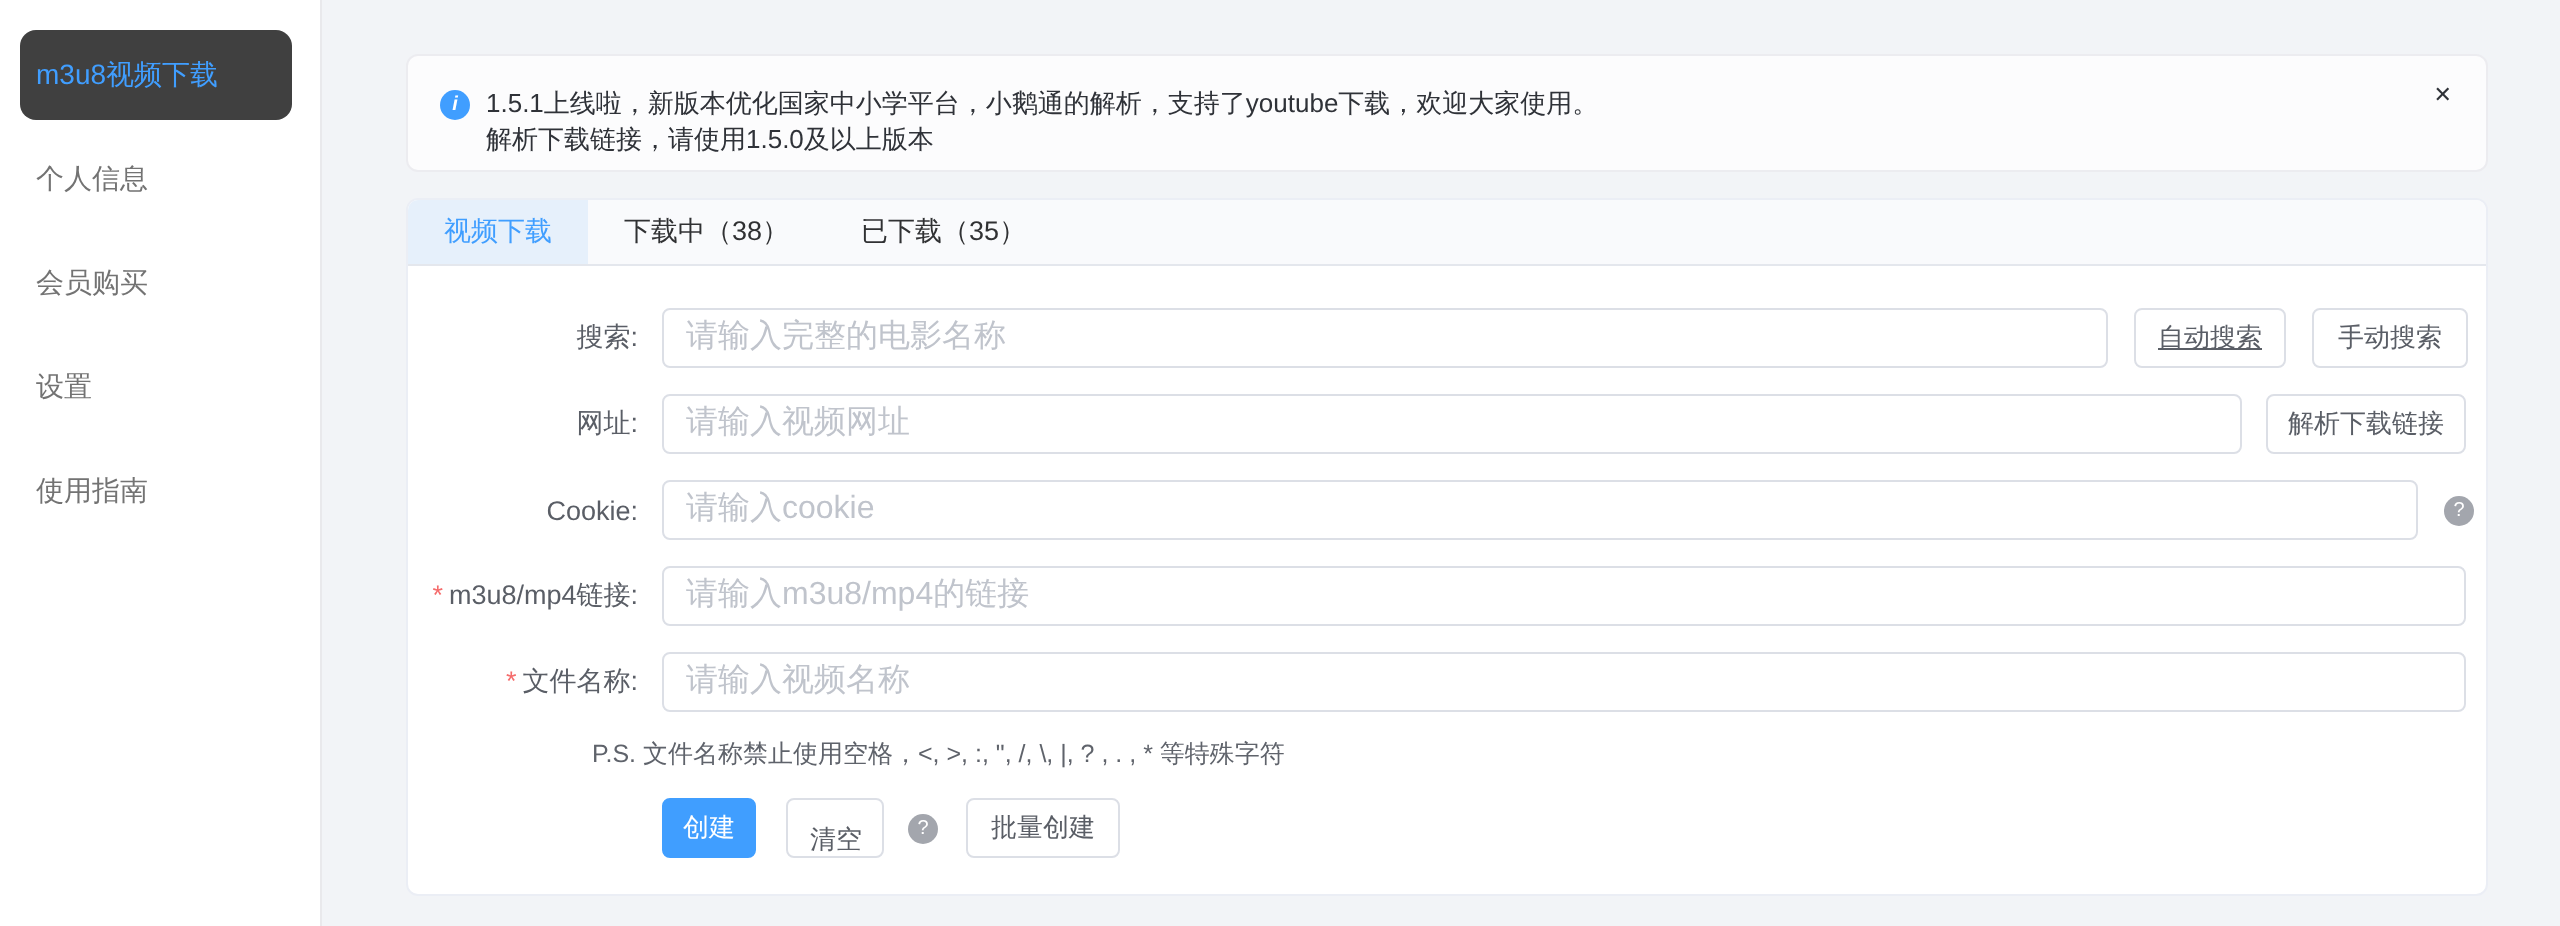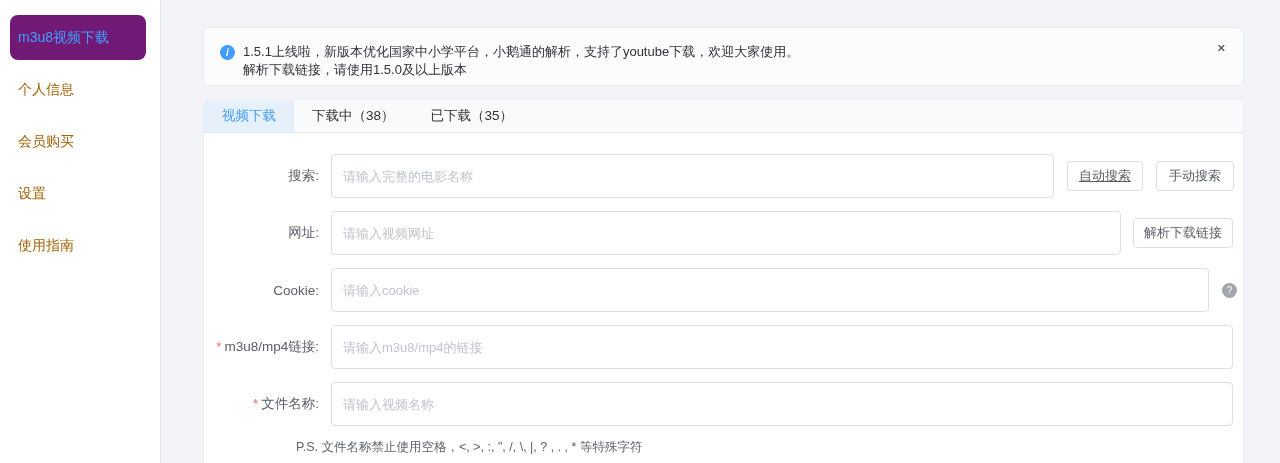--- a/index.html
+++ b/index.html
@@ -12,23 +12,23 @@
   .app { display: flex; width: 100%; height: 100%; }
 
   
   .sidebar {
     width: 161px; flex-shrink: 0; background: #fff;
     border-right: 1px solid #e9e9ec; padding-top: 15px;
   }
   .side-item {
     height: 45px; margin: 0 14px 7px 10px; border-radius: 8px;
     display: flex; align-items: center; padding-left: 8px;
-    font-size: 14px; color: #a16207; cursor: pointer;
+    font-size: 14px; color: #737373; cursor: pointer;
   }
-  .side-item.active { background: #701a75; color: #409eff; }
+  .side-item.active { background: #404040; color: #409eff; }
 
   
   .main { flex: 1; background: #f2f4f7; padding: 27px 36px 0 42px; }
 
   
   .alert {
     position: relative; min-height: 48px;
     background: #fcfcfd; border: 1px solid #ececf0; border-radius: 6px;
     padding: 6px 44px 6px 16px; display: flex; align-items: flex-start;
   }
@@ -58,22 +58,22 @@
 
   
   .form { padding: 21px 0 18px 0; }
   .row { display: flex; align-items: center; margin-bottom: 13px; }
   .lbl {
     width: 127px; flex-shrink: 0; text-align: right; padding-right: 12px;
     font-size: 13.5px; color: #5a5e66;
   }
   .req { color: #f56c6c; margin-right: 3px; }
   .inp {
-    height: 44px; border: 1px solid #dcdfe6; border-radius: 4px;
-    padding: 0 11px; font-size: 13px; color: #737373; outline: none; background: #fff;
+    height: 30px; border: 1px solid #dcdfe6; border-radius: 4px;
+    padding: 0 11px; font-size: 16px; color: #737373; outline: none; background: #fff;
   }
   .inp::placeholder { color: #c0c4cc; }
   .w-search { width: 723px; }
   .w-url { width: 790px; }
   .w-cookie { width: 878px; }
   .w-full { width: 902px; }
   .btn {
     height: 30px; border: 1px solid #dcdfe6; border-radius: 4px;
     background: #fff; font-size: 13px; color: #5a5e66; padding: 0 14px;
     margin-left: 13px; cursor: pointer; white-space: nowrap;

